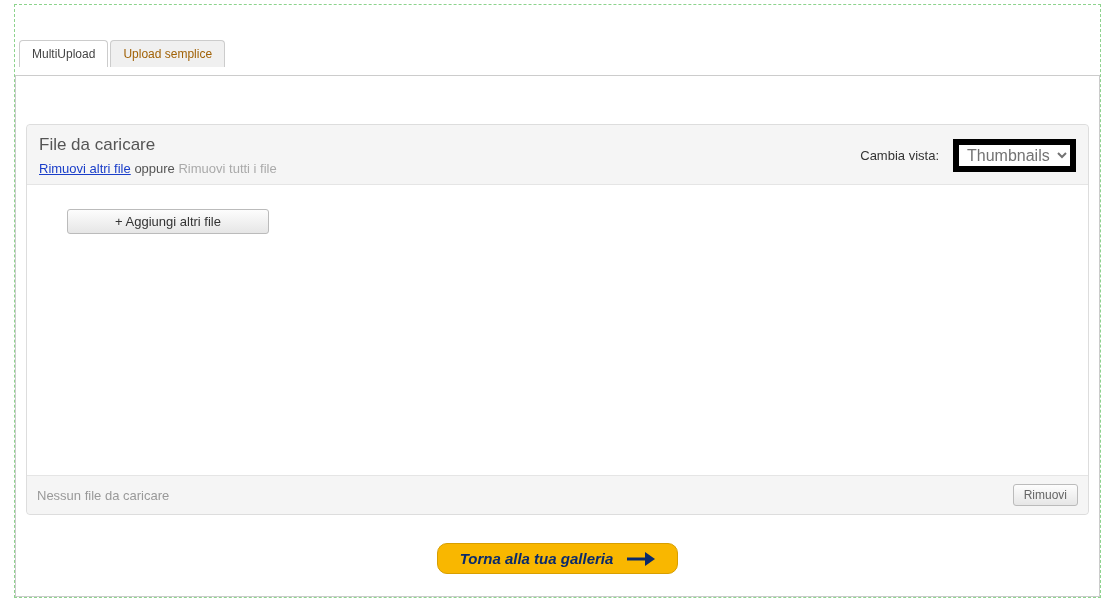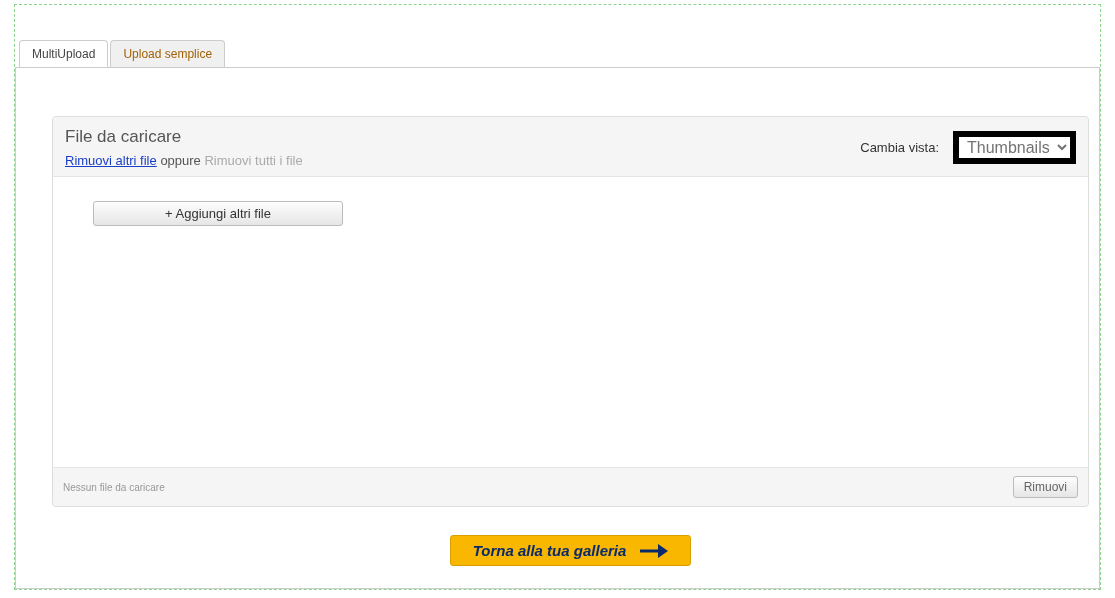--- a/index.html
+++ b/index.html
@@ -45,22 +45,21 @@
     .tab-content {
       border: 1px solid #ccc;
       border-top: none;
       background: #fff;
       position: relative;
       margin-top: -1px;
       padding-top: 0;
     }
     .tab-border-top {
       border-top: 1px solid #ccc;
-      margin-top: 0;
-      padding-left: 26px;
+      margin-top: 8px;
     }
     .upload-panel {
       margin: 48px 10px 10px 10px;
       border: 1px solid #ddd;
       border-radius: 4px;
       background: #f5f5f5;
     }
     .panel-header {
       padding: 10px 12px 8px 12px;
       display: flex;
@@ -107,21 +106,21 @@
       color: #737373;
       background: #fff;
       min-width: 100px;
     }
     .panel-body {
       background: #fff;
       padding: 24px 0 20px 40px;
       min-height: 290px;
     }
     .add-files-btn {
-      width: 250px;
+      width: 202px;
       padding: 4px 0;
       font-size: 13px;
       text-align: center;
       background: linear-gradient(#fdfdfd, #e6e6e6);
       border: 1px solid #bbb;
       border-radius: 3px;
       cursor: pointer;
       color: #333;
     }
     .panel-footer {
@@ -129,21 +128,21 @@
       justify-content: space-between;
       align-items: center;
       padding: 8px 10px;
       background: #f5f5f5;
       border-top: 1px solid #e5e5e5;
       border-bottom-left-radius: 4px;
       border-bottom-right-radius: 4px;
     }
     .footer-status {
       color: #999;
-      font-size: 10px;
+      font-size: 13px;
     }
     .upload-btn {
       padding: 3px 10px;
       font-size: 12px;
       background: linear-gradient(#fdfdfd, #e6e6e6);
       border: 1px solid #bbb;
       border-radius: 3px;
       color: #666;
       cursor: pointer;
     }
@@ -151,21 +150,21 @@
       text-align: center;
       padding: 18px 0 22px 0;
     }
     .gallery-btn {
       display: inline-flex;
       align-items: center;
       justify-content: center;
       gap: 14px;
       background: #f9b700;
       border: 1px solid #d89f00;
-      border-radius: 3px;
+      border-radius: 10px;
       padding: 6px 22px;
       color: #0a2a6b;
       font-size: 15px;
       font-weight: bold;
       font-style: italic;
       font-family: Arial, sans-serif;
       cursor: pointer;
       text-decoration: none;
     }
     .arrow-icon {

